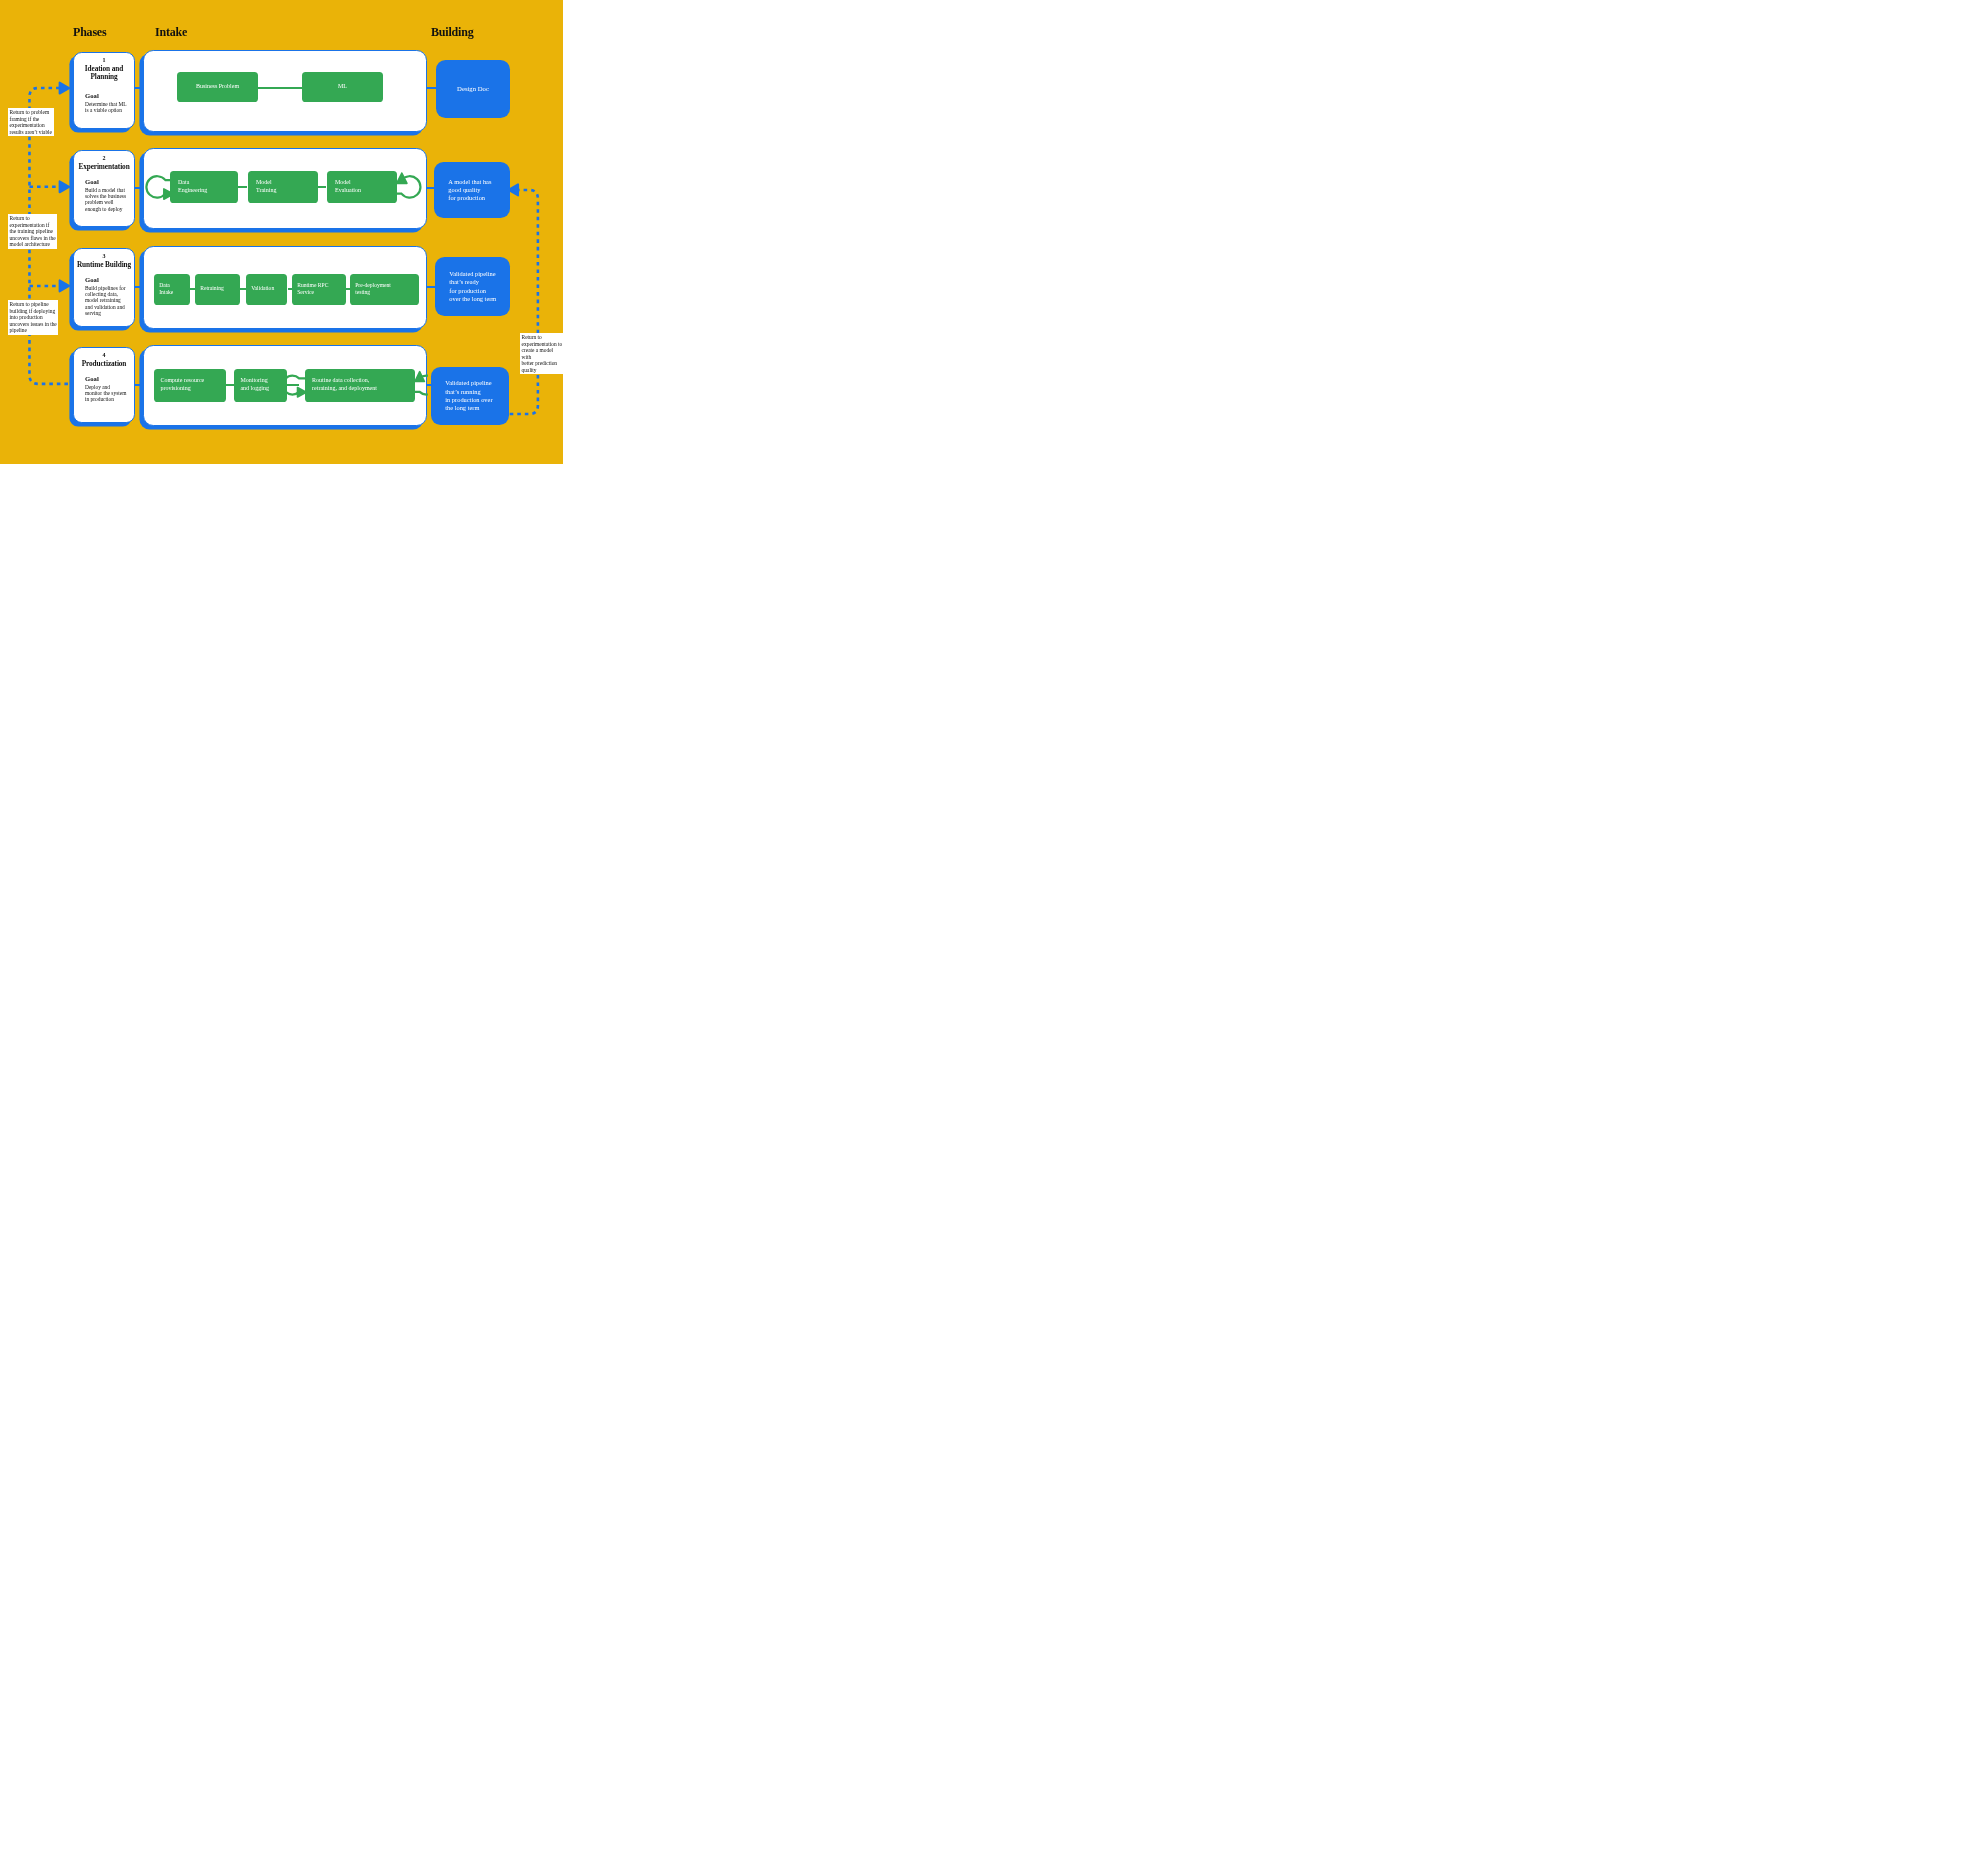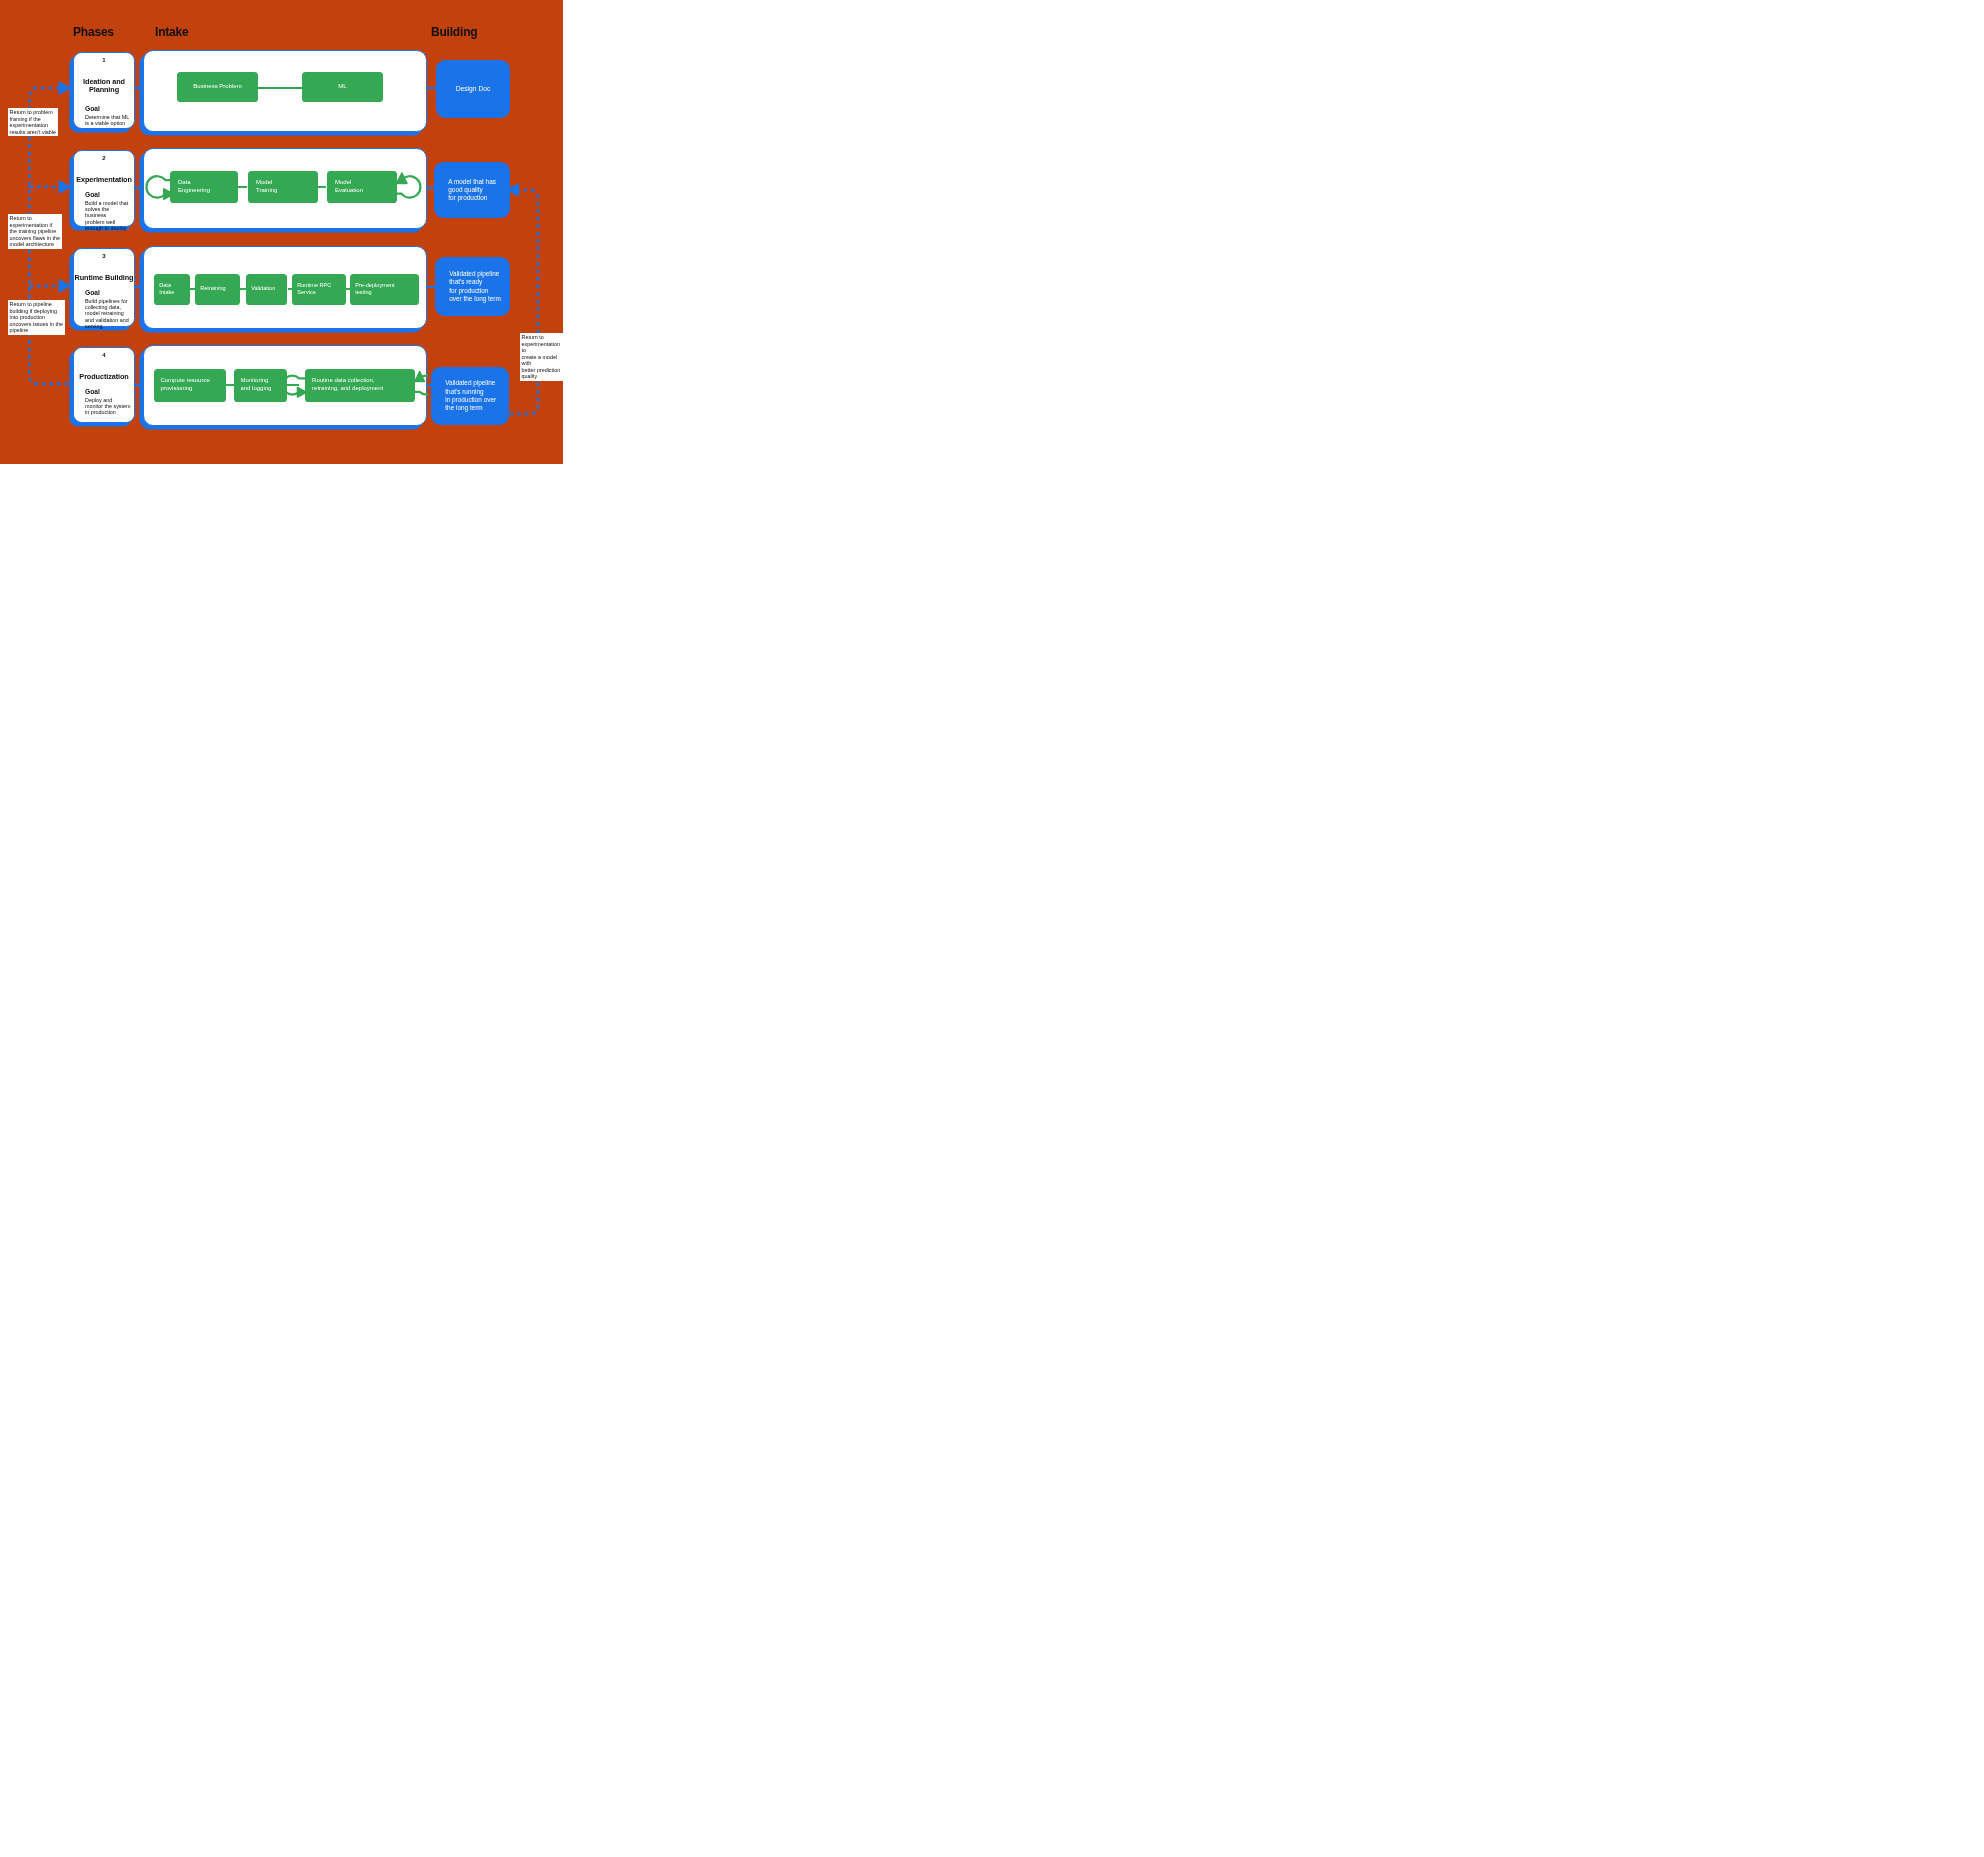--- a/index.html
+++ b/index.html
@@ -1,34 +1,34 @@
 <!DOCTYPE html>
 <html style="font-size:6.4px"><head>
 <meta charset="utf-8">
 <style>
   html,body{margin:0;padding:0;background:#fff;}
   #canvas{
-    position:relative;width:563px;height:464px;background:#c2410c;overflow:hidden;
-    font-family:Liberation Sans, sans-serif;color:#111;
+    position:relative;width:563px;height:464px;background:#eab308;overflow:hidden;
+    font-family:Liberation Serif, serif;color:#111;
   }
   .hdr{position:absolute;top:25.4px;font-size:12px;font-weight:700;letter-spacing:-0.2px;}
   #hdr-phases{left:73px}
   #hdr-tasks{left:155px}
   #hdr-outcomes{left:431px}
 
   svg.layer{position:absolute;left:0;top:0;z-index:1}
 
   .phase{position:absolute;left:73px;width:62px;background:#fff;border:1.6px solid #1A73E8;
     border-radius:8.7px;box-shadow:-3.6px 3.6px 0 0 #1A73E8;box-sizing:border-box;z-index:2;text-align:center;}
   #phase1{top:52px;height:77px}
   #phase2{top:150px;height:77px}
   #phase3{top:248px;height:79px}
   #phase4{top:347px;height:76px}
   .phase .num{margin-top:4px;font-weight:700;font-size:6px}
-  .phase .title{font-weight:700;font-size:7.3px;line-height:1.12;margin-top:15px;white-space:pre-line;letter-spacing:-0.1px}
+  .phase .title{font-weight:700;font-size:7.3px;line-height:1.12;margin-top:2px;white-space:pre-line;letter-spacing:-0.1px}
   .phase .goal{text-align:left;padding:0 3.2px 0 11px;margin-top:6.4px}
   #phase1 .goal{margin-top:10.3px}
   .goal-label{font-weight:700;font-size:6.7px}
   .goal-text{font-size:5.4px;line-height:1.18;margin-top:2px;white-space:pre-line}
 
   .tasks{position:absolute;left:143px;width:284px;background:#fff;border:1.6px solid #1A73E8;
     border-radius:10.3px;box-shadow:-3.6px 3.6px 0 0 #1A73E8;box-sizing:border-box;z-index:2;}
   #tasks1{top:50px;height:82px}
   #tasks2{top:148px;height:81px}
   #tasks3{top:246px;height:83px}

